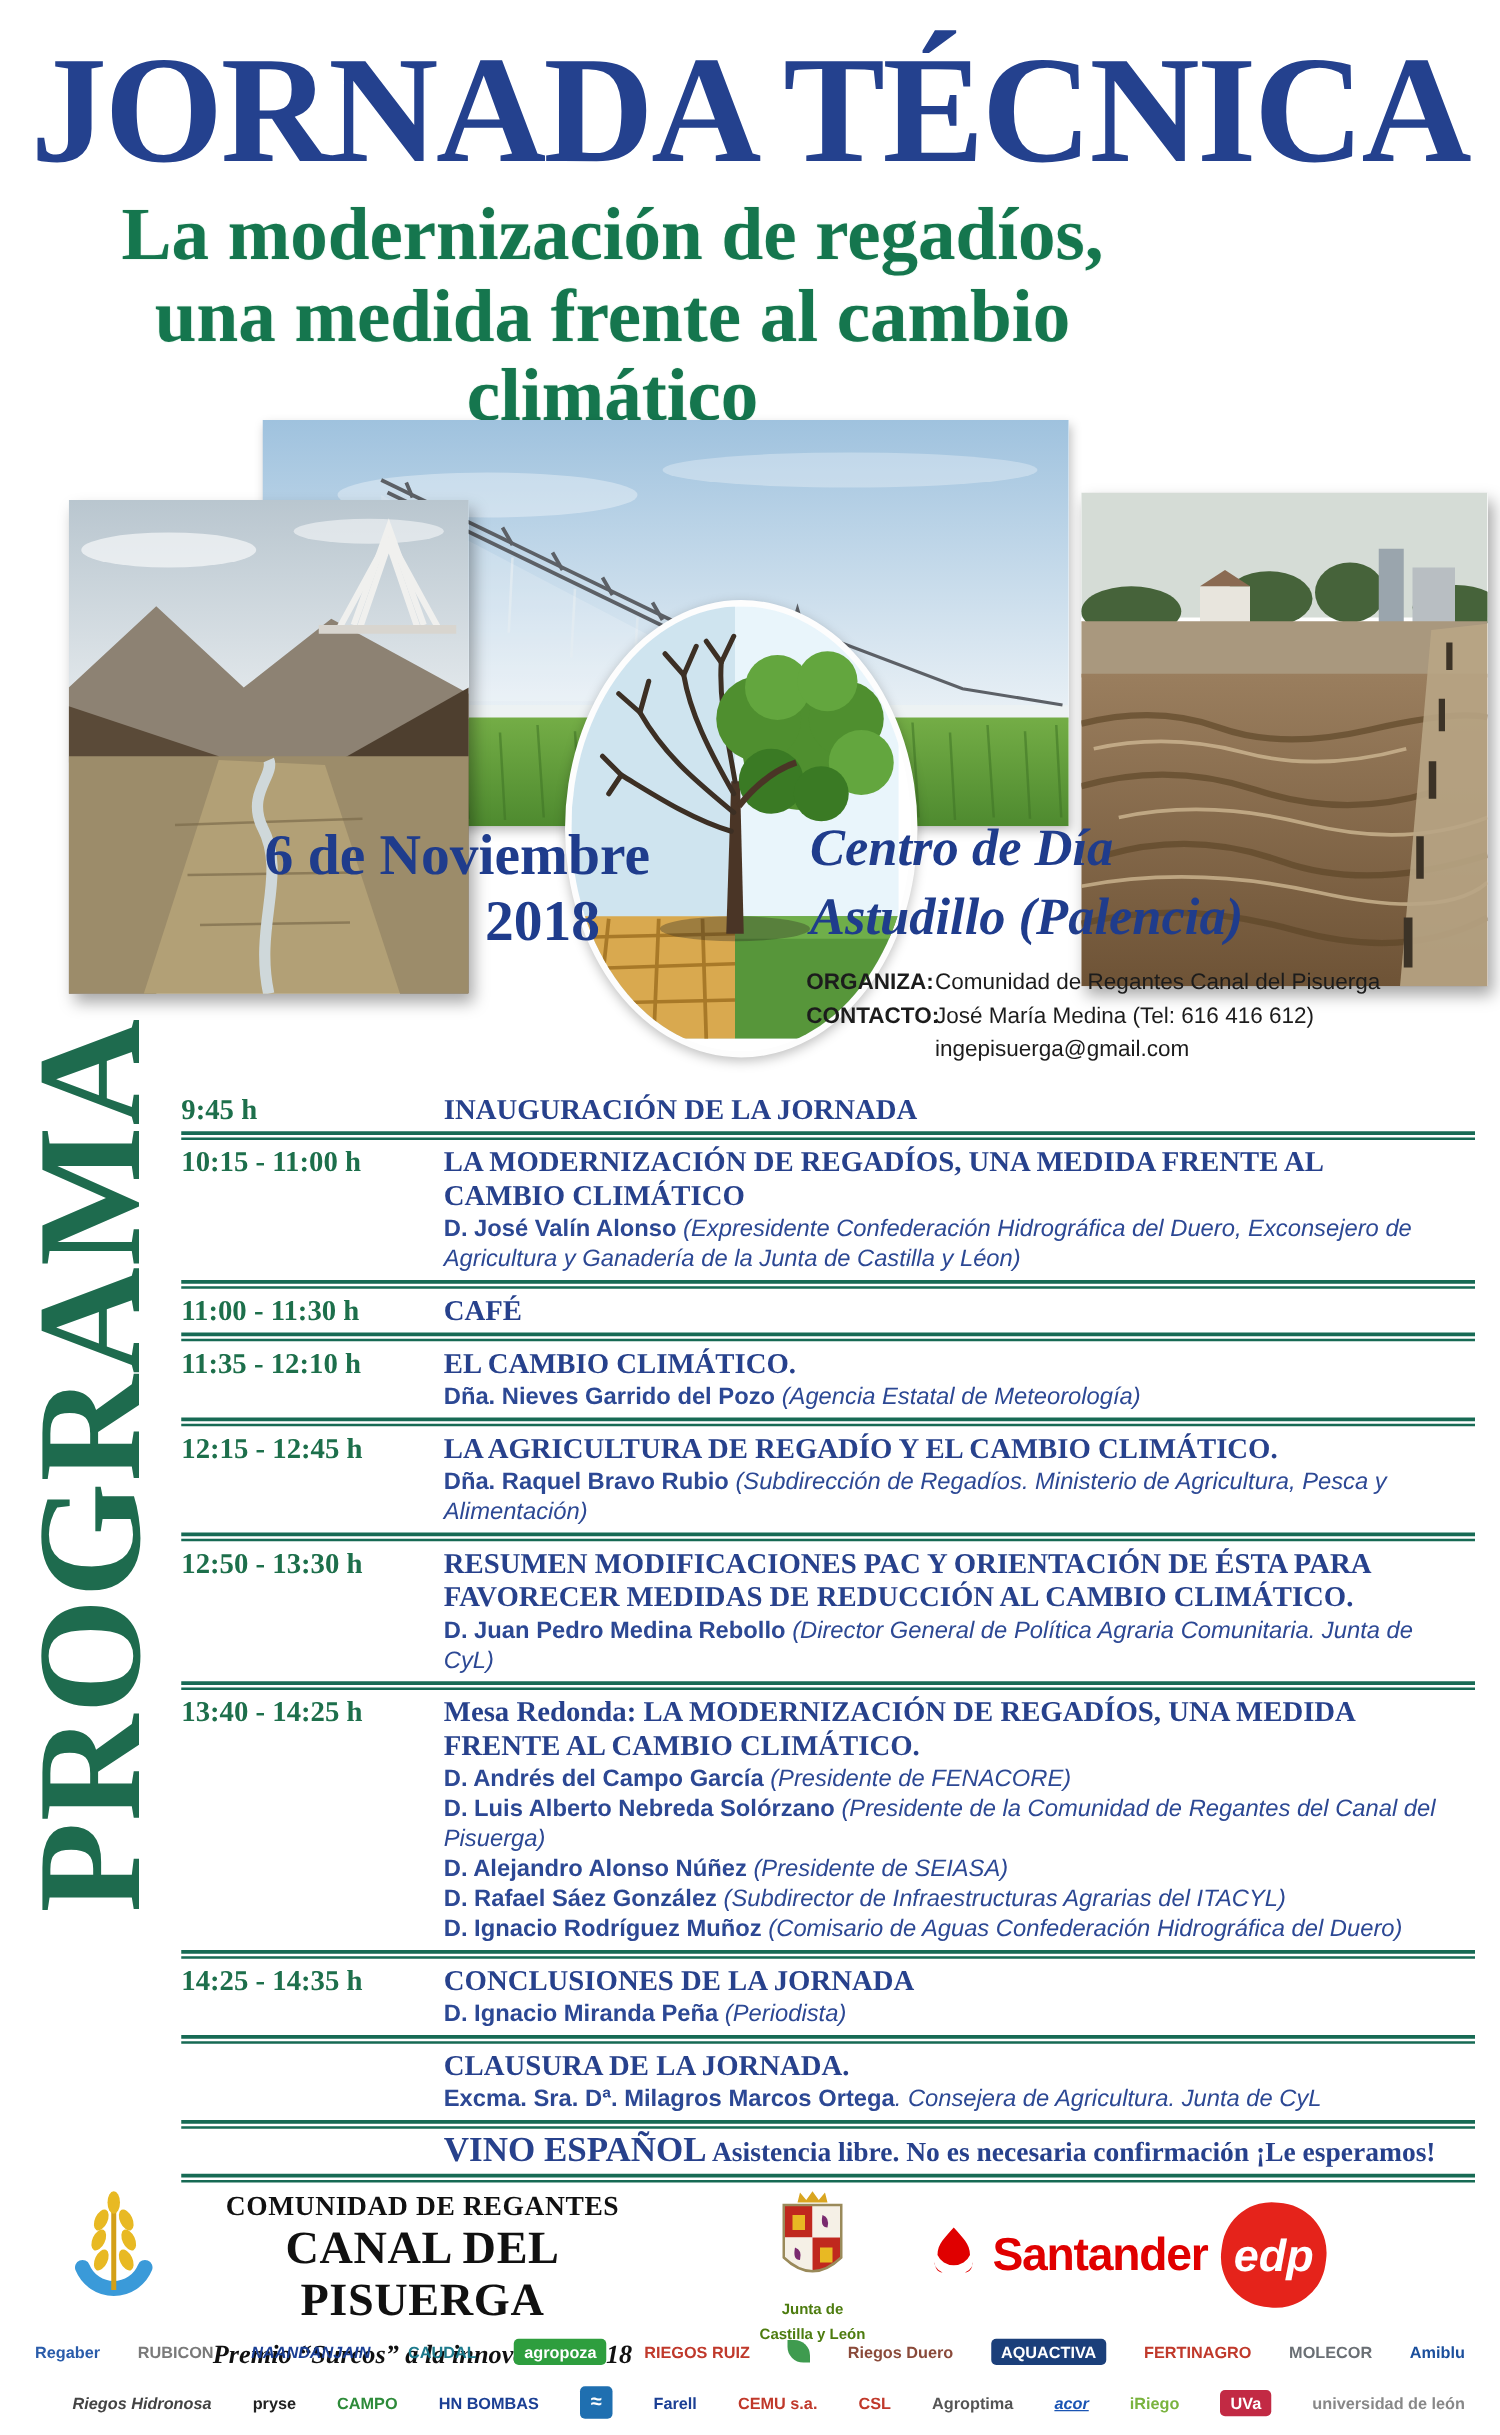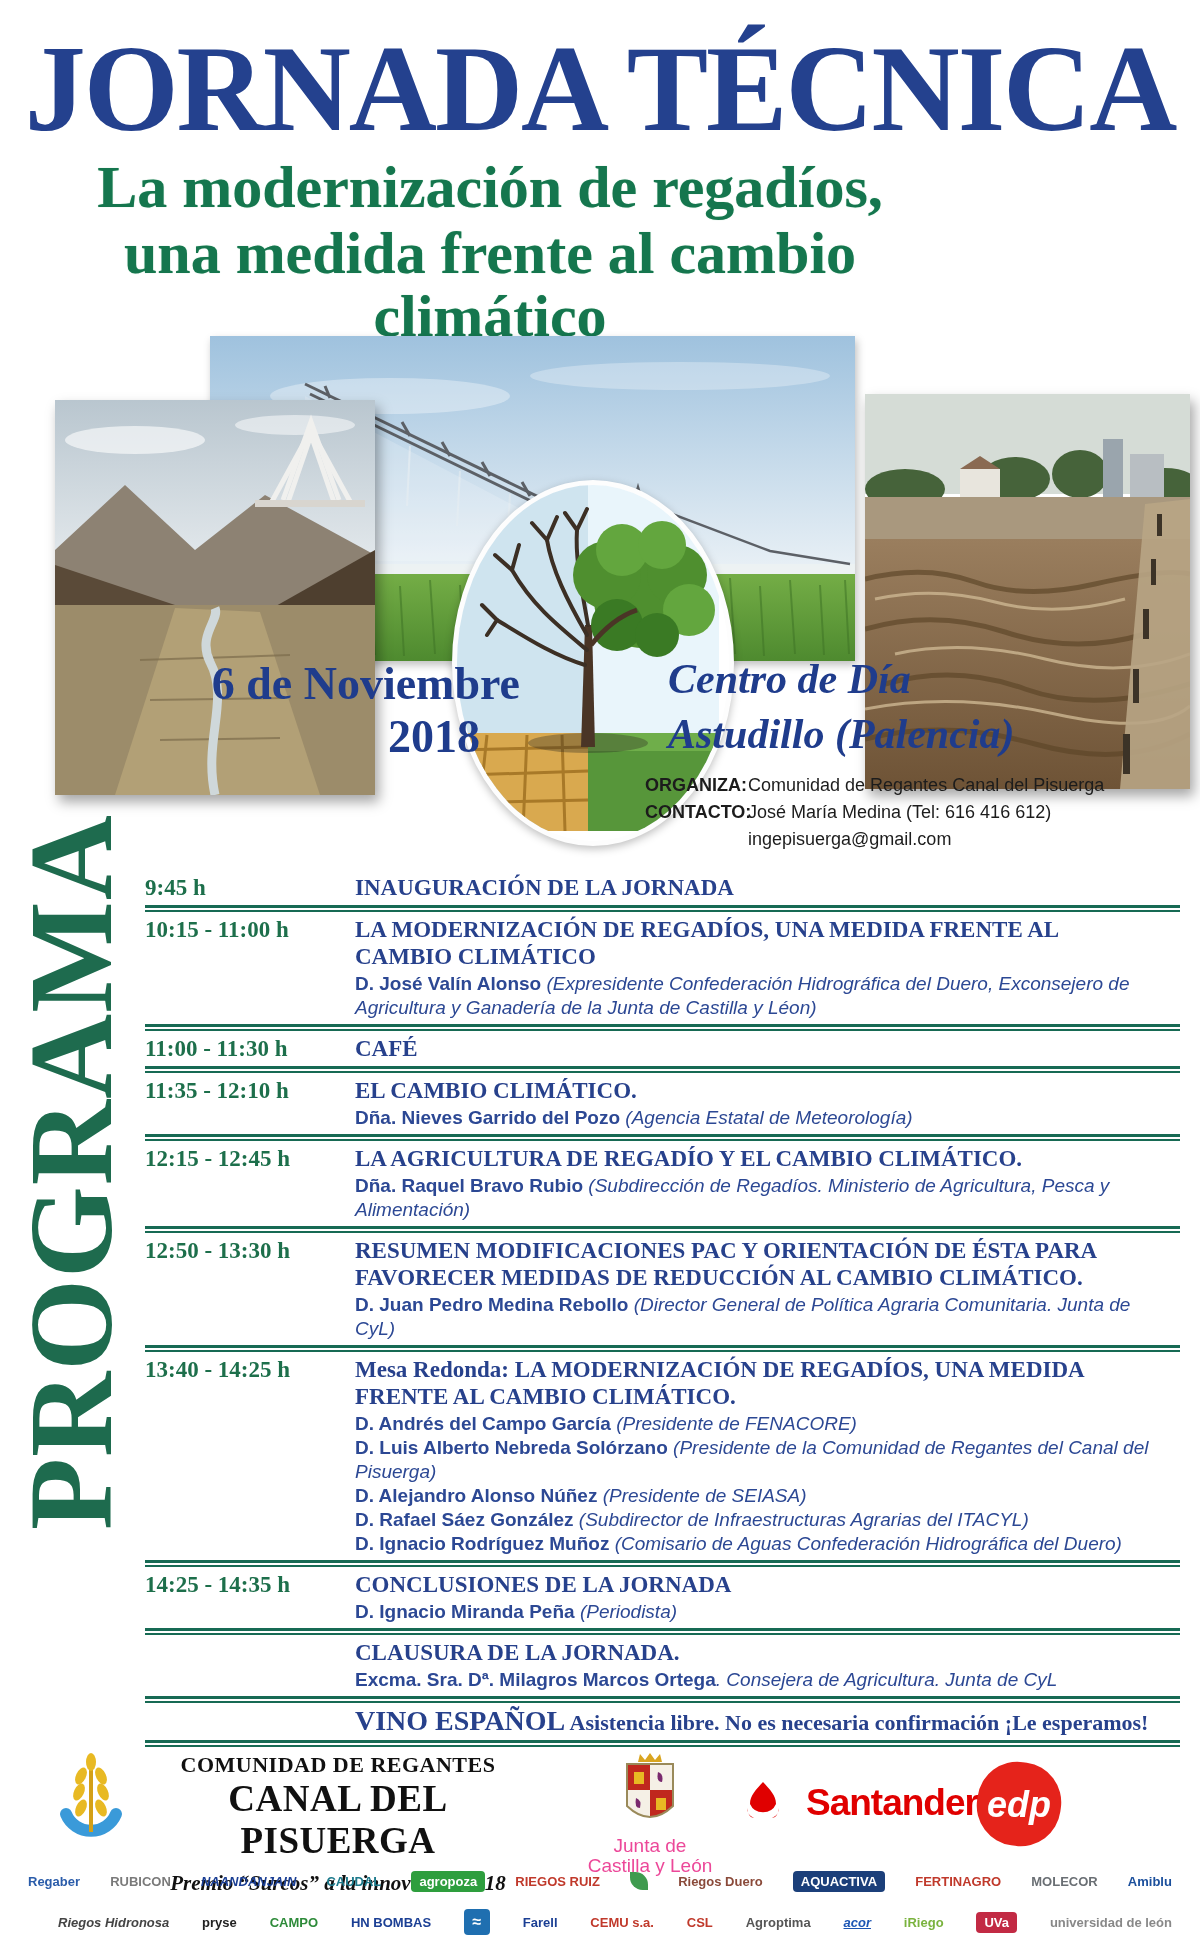--- a/index.html
+++ b/index.html
@@ -24,21 +24,21 @@
 
   
   .tree-circle{position:absolute;left:452px;top:480px;width:272px;height:356px;border-radius:50%;
                overflow:hidden;border:5px solid #fdfdfd;box-shadow:0 3px 9px rgba(0,0,0,.25);background:#fff;}
 
   
   .date-block{position:absolute;left:80px;top:658px;width:440px;text-align:right;
               color:#1f3c8c;font-weight:bold;}
   .date-line1{font-size:46px;line-height:1.15;}
   .date-line2{font-size:46px;line-height:1.15;padding-right:40px;}
-  .venue-block{position:absolute;left:668px;top:652px;width:500px;color:#1f3c8c;
+  .venue-block{position:absolute;left:648px;top:652px;width:500px;color:#1f3c8c;
                font-weight:bold;font-style:italic;font-size:42px;line-height:1.3;}
   .org-block{position:absolute;left:645px;top:772px;width:520px;
              font-family:"Liberation Sans",sans-serif;font-size:18px;line-height:27px;color:#1c1c1c;}
   .org-row{display:flex;}
   .org-label{font-weight:bold;width:103px;flex:0 0 103px;}
   .org-value{flex:1;}
 
   
   .side-label{position:absolute;left:-278px;top:1118px;width:700px;height:124px;
               transform:rotate(-90deg);text-align:center;
@@ -58,25 +58,25 @@
   .sep{height:2px;border-top:3px solid #176a54;border-bottom:2px solid #176a54;}
 
   
   .footer{position:absolute;top:1752px;left:0;width:1200px;height:110px;}
   .canal-block{position:absolute;left:58px;top:0;width:480px;display:flex;}
   .canal-text{text-align:center;color:#111;}
   .canal-l1{font-weight:bold;font-size:22px;line-height:26px;letter-spacing:.5px;}
   .canal-l2{font-weight:bold;font-size:37px;line-height:42px;letter-spacing:.5px;}
   .canal-l3{font-style:italic;font-weight:bold;font-size:21px;line-height:30px;margin-top:6px;}
   .junta-block{position:absolute;left:585px;top:0;width:130px;text-align:center;}
-  .junta-text{font-family:"Liberation Sans",sans-serif;font-weight:normal;font-size:19px;
-              line-height:20px;color:#ec4899;margin-top:2px;}
+  .junta-text{font-family:"Liberation Sans",sans-serif;font-weight:bold;font-size:12px;
+              line-height:20px;color:#4d7c0f;margin-top:2px;}
   .santander-block{position:absolute;left:740px;top:28px;display:flex;align-items:center;}
   .santander-word{font-family:"Liberation Sans",sans-serif;font-weight:bold;font-size:37px;
-                  color:#e00000;margin-left:20px;letter-spacing:-1px;}
+                  color:#e00000;margin-left:8px;letter-spacing:-1px;}
   .edp-block{position:absolute;left:975px;top:8px;width:88px;height:88px;}
 
   
   .sponsor-row{position:absolute;left:28px;width:1144px;display:flex;justify-content:space-between;
                align-items:center;}
   .sponsor-row1{top:1864px;height:34px;}
   .sponsor-row2{top:1902px;height:40px;}
   .badge{display:inline-flex;align-items:center;gap:4px;white-space:nowrap;
          font-family:"Liberation Sans",sans-serif;font-weight:bold;font-size:13px;}
   .badge.boxed{padding:3px 8px;border-radius:4px;}

